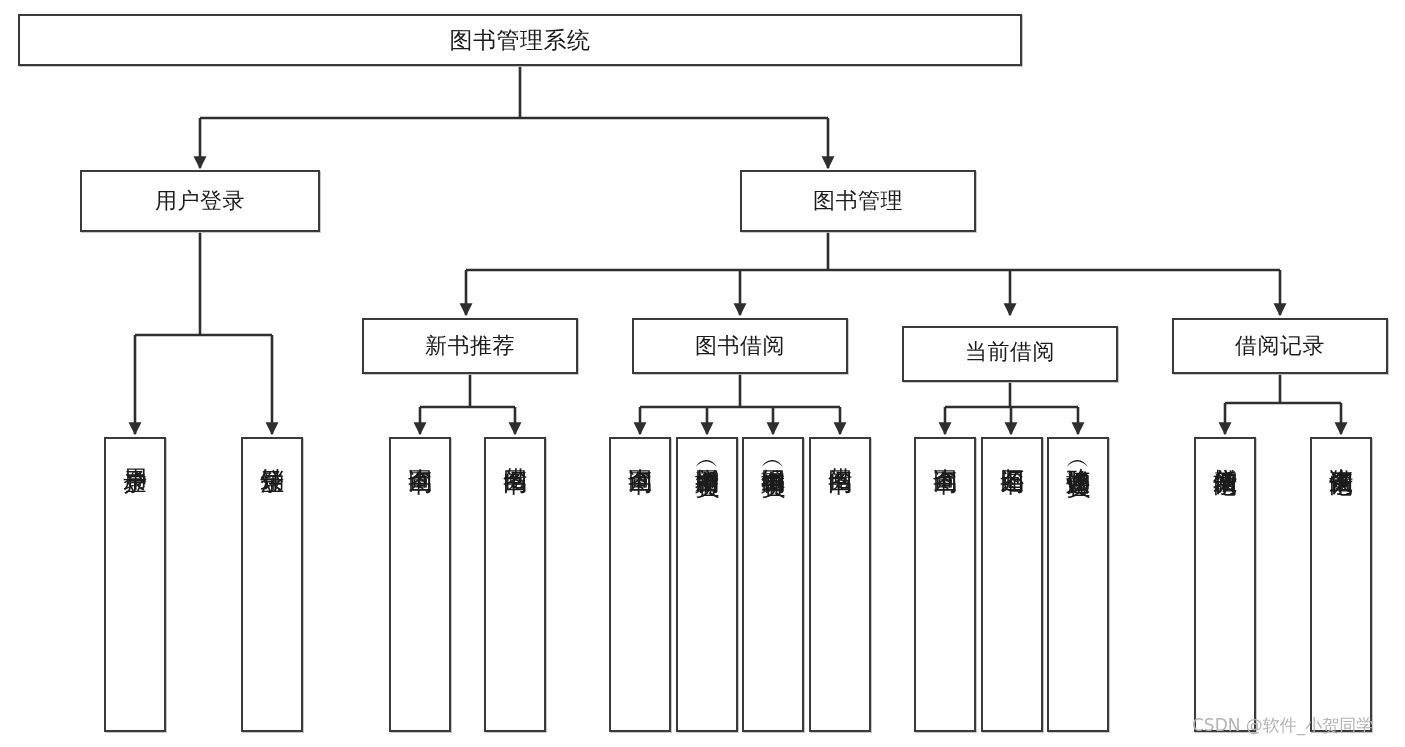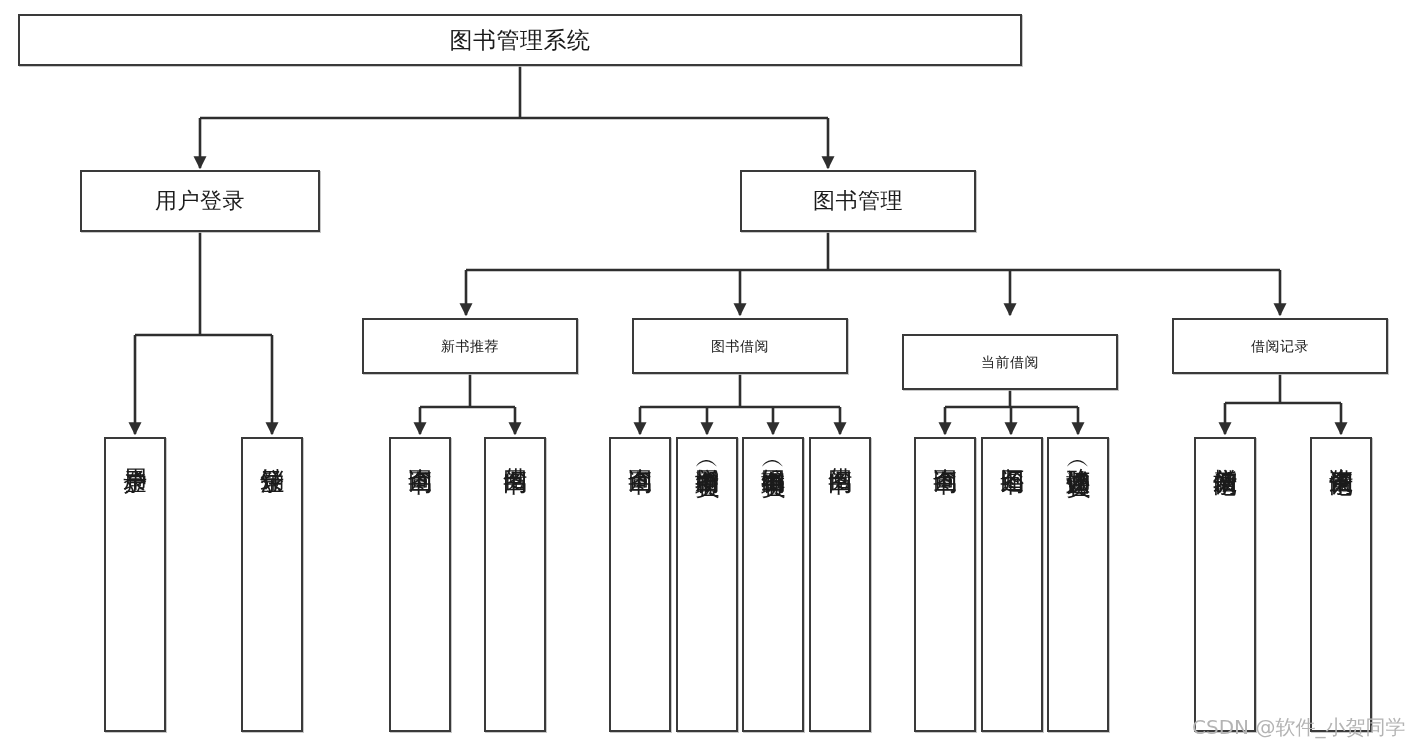--- a/index.html
+++ b/index.html
@@ -55,29 +55,29 @@
   }
   .node.vertical .label {
     writing-mode: vertical-rl;
     text-orientation: upright;
     font-size: 25px;
     line-height: 1.02;
     letter-spacing: 2px;
   }
   .node.root .label { font-size: 23px; }
   .node.level2 .label { font-size: 22px; }
-  .node.level3 .label { font-size: 14px; }
+  .node.level3 .label { font-size: 22px; }
 
   .node.narrow .label { font-size: 24px; letter-spacing: 1px; }
 
   #watermark {
     position: absolute;
     left: 1192px;
     top: 714px;
-    font-size: 20px;
+    font-size: 17px;
     color: #b4b4b4;
     white-space: nowrap;
     z-index: 5;
     font-family: "DejaVu Sans", "Liberation Sans", sans-serif;
   }
 </style>
 </head>
 <body>
 
 <div id="diagram-root">
@@ -148,21 +148,21 @@
   </div>
 
   <div class="node horizontal level3" style="left:362px; top:318px; width:216px; height:56px;">
     <span class="label">新书推荐</span>
   </div>
 
   <div class="node horizontal level3" style="left:632px; top:318px; width:216px; height:56px;">
     <span class="label">图书借阅</span>
   </div>
 
-  <div class="node horizontal level3" style="left:902px; top:334px; width:216px; height:56px;">
+  <div class="node horizontal level3" style="left:902px; top:326px; width:216px; height:56px;font-family:Liberation Mono, monospace;">
     <span class="label">当前借阅</span>
   </div>
 
   <div class="node horizontal level3" style="left:1172px; top:318px; width:216px; height:56px;justify-content:center;">
     <span class="label">借阅记录</span>
   </div>
 
   <div class="node vertical narrow" style="left:104px; top:437px; width:62px; height:295px;">
     <span class="label">用户登录</span>
   </div>

